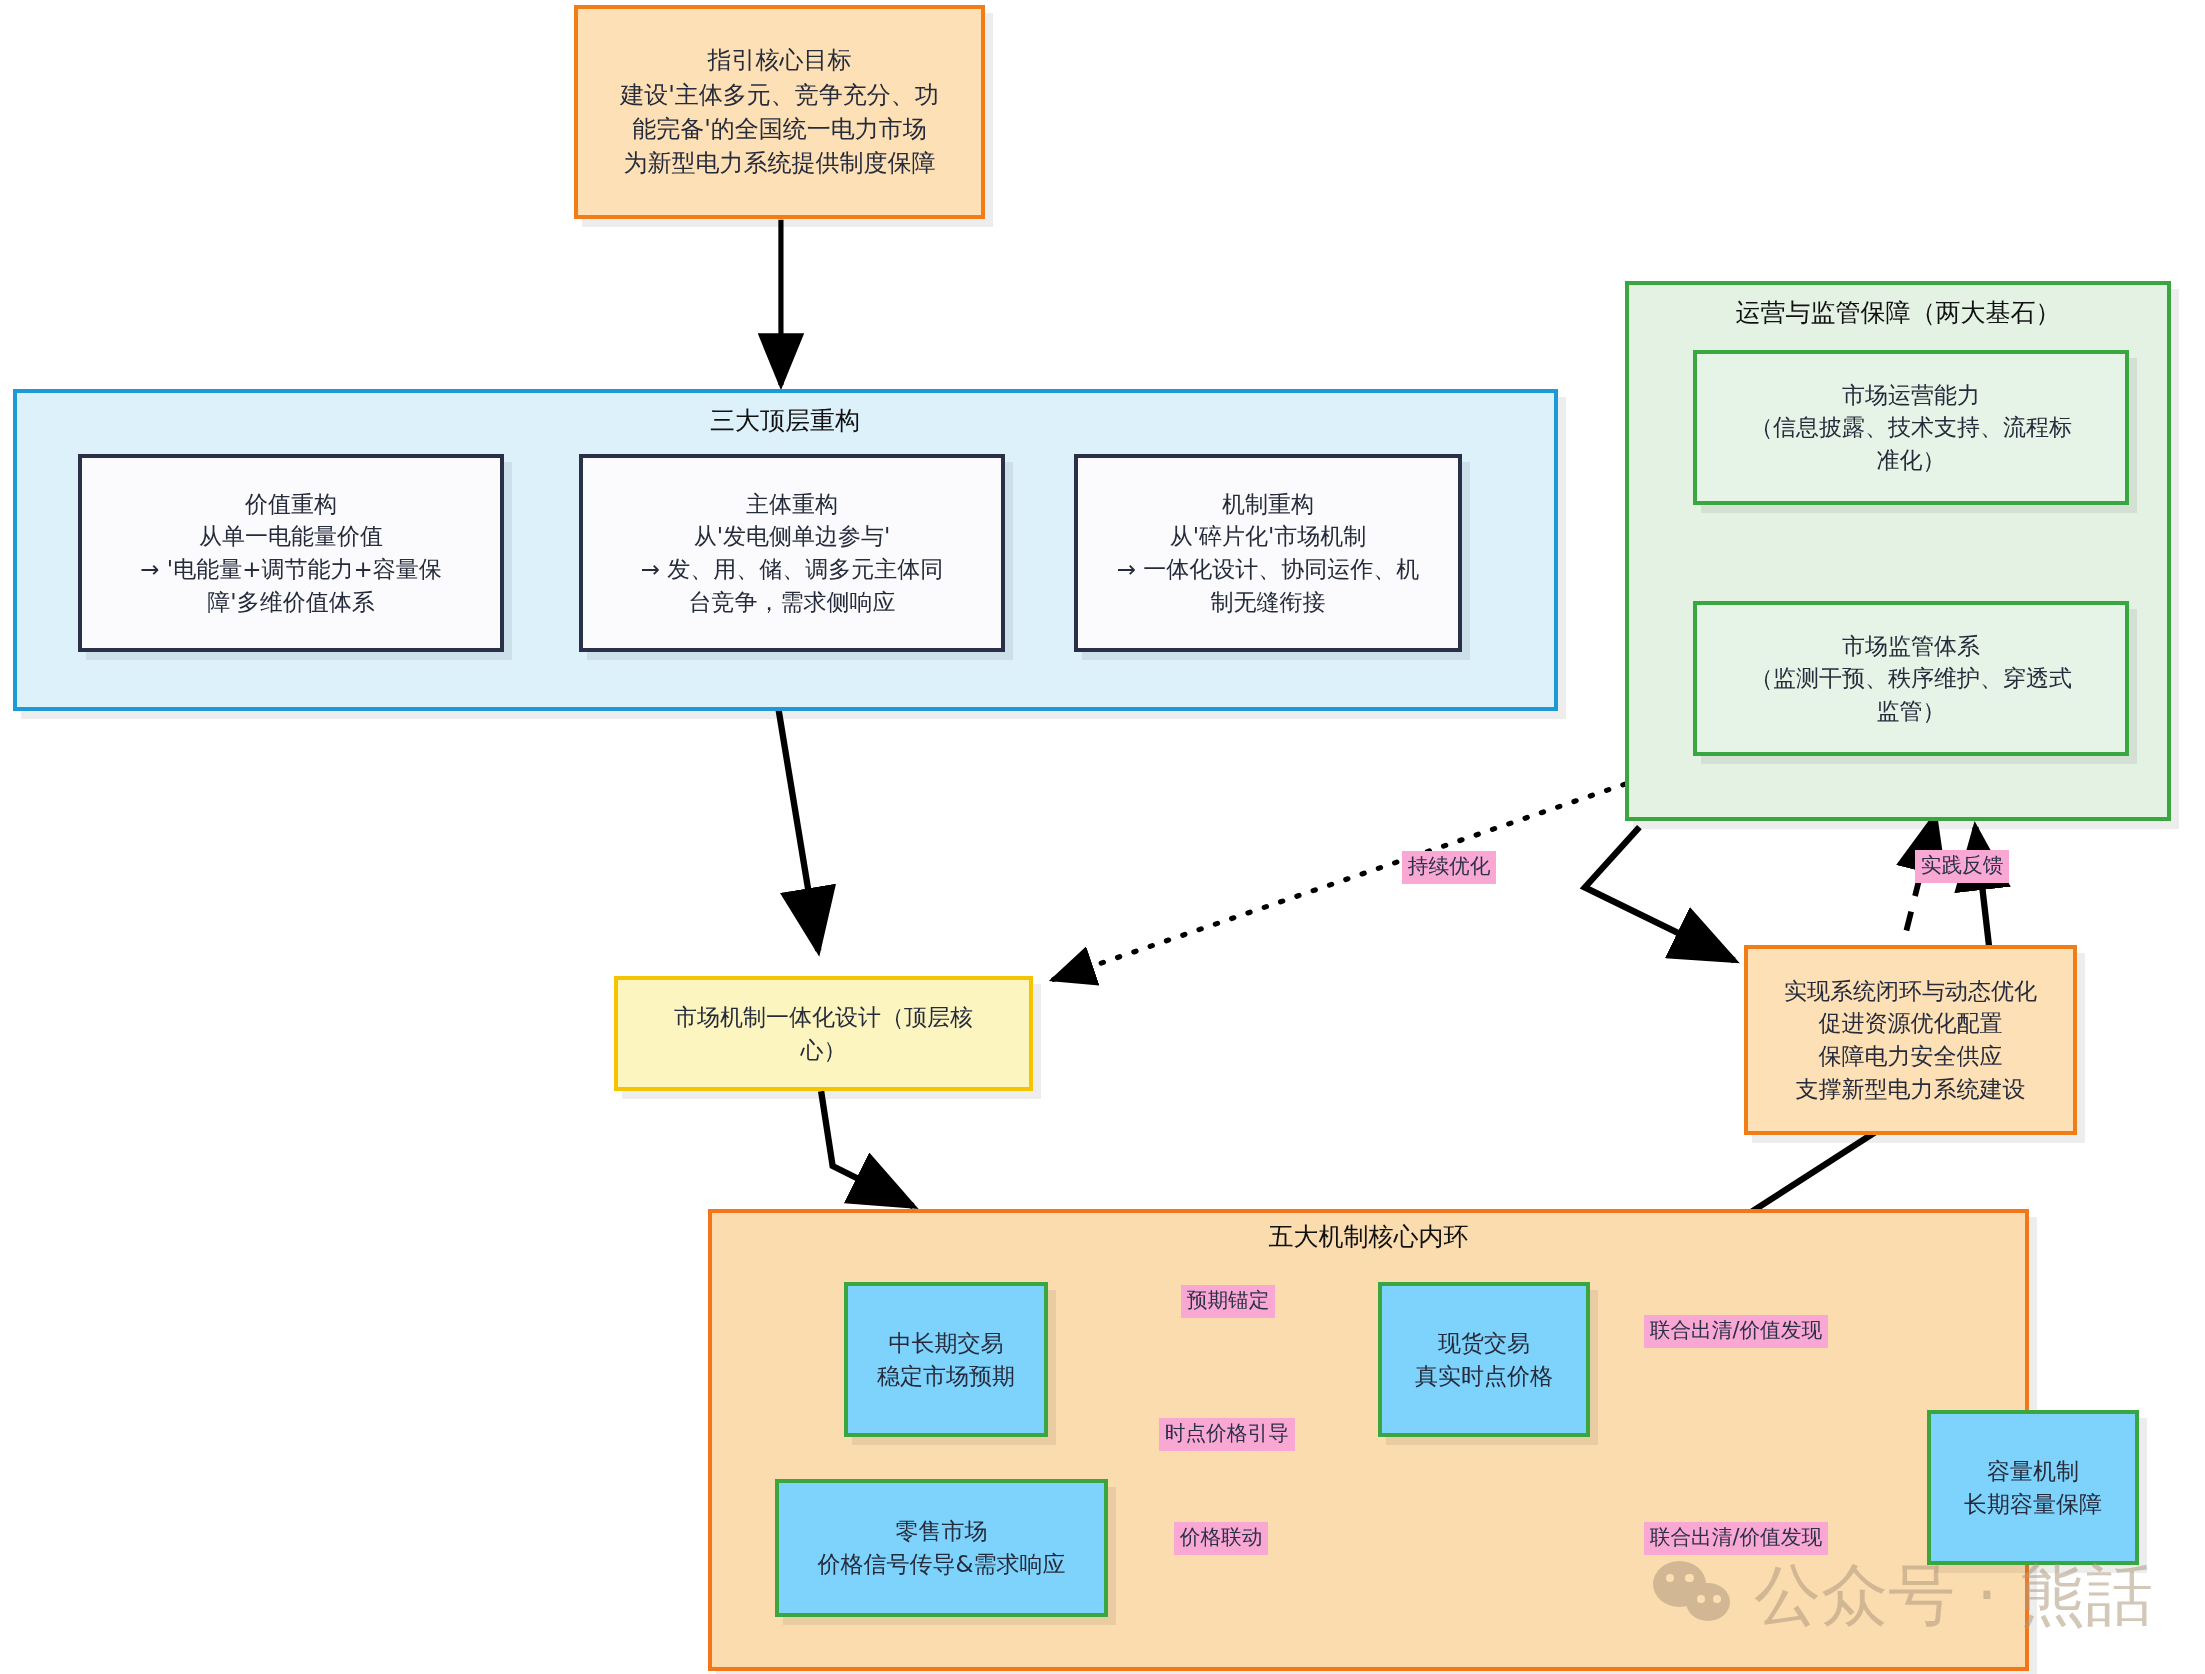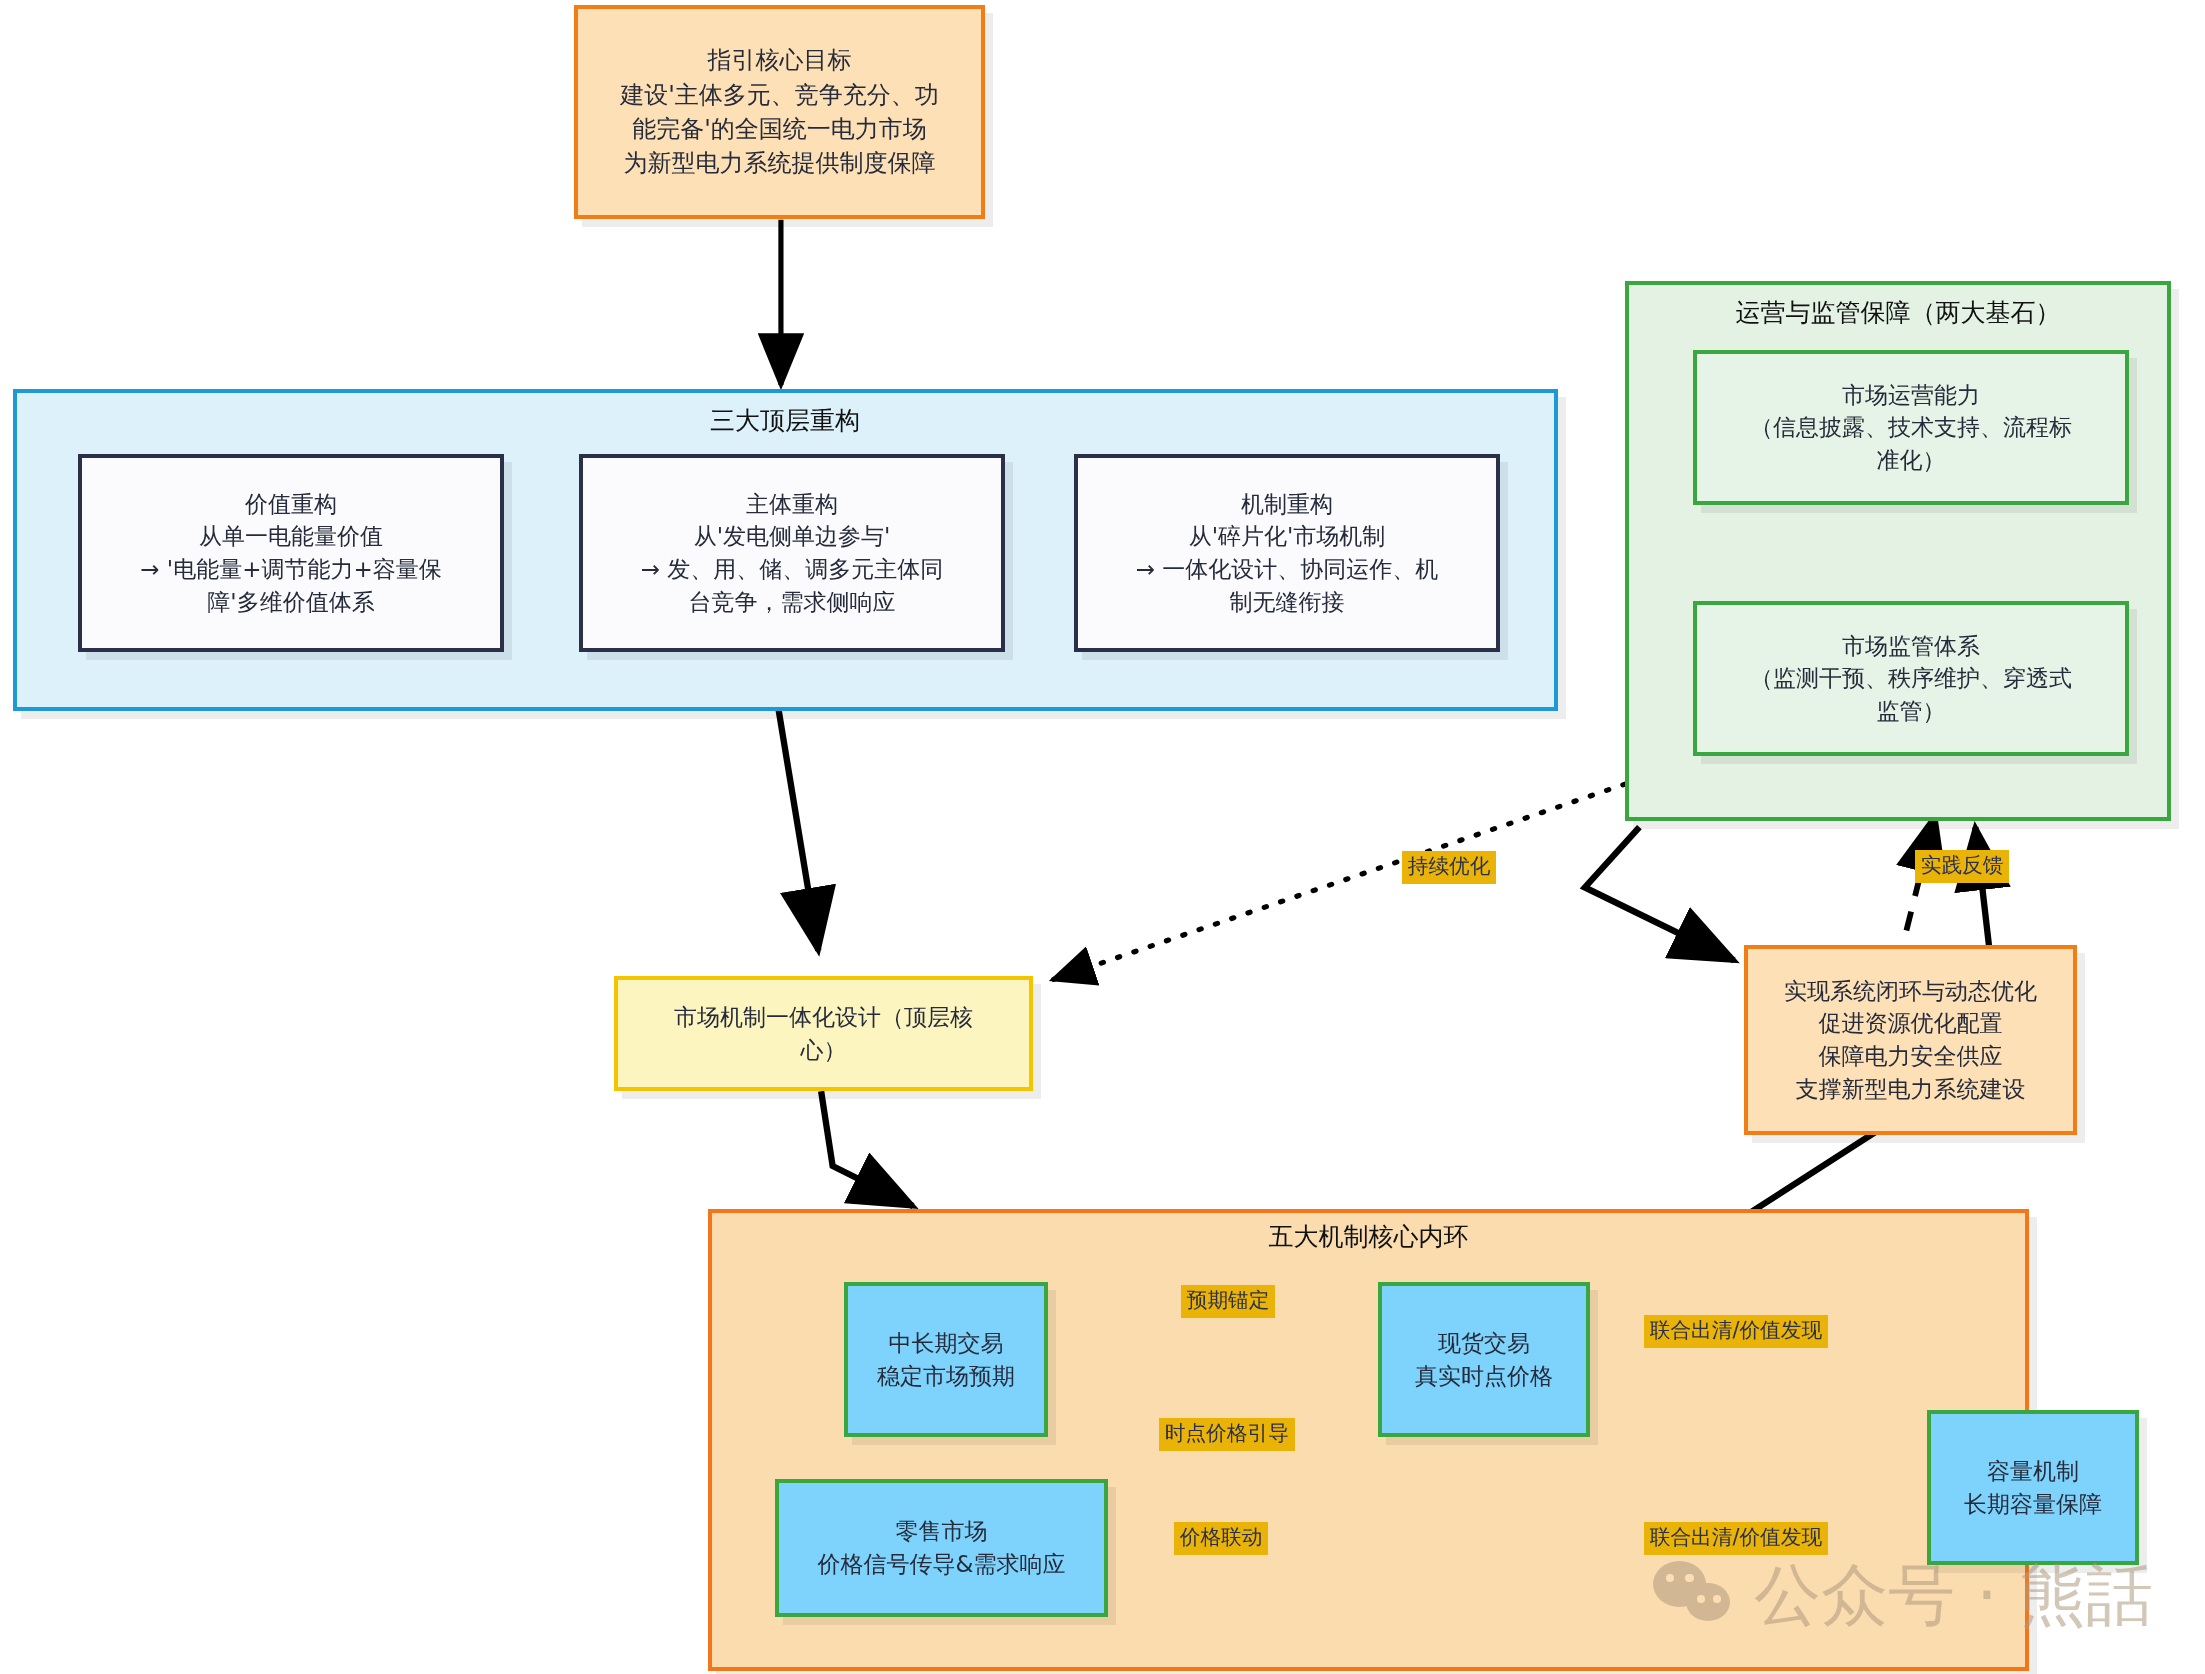--- a/index.html
+++ b/index.html
@@ -73,21 +73,21 @@
     border:4px solid #3aa63f;
   }
   .orange-container{
     background:#fbdcae;
     border:4px solid #f4761a;
   }
 
   
   .edge-label{
     position:absolute;
-    background:#eab308;
+    background:#f9a8d4;
     color:#2b3049;
     font-size:20.7px;
     line-height:1.25;
     padding:3.4px 5.7px;
     box-sizing:border-box;
     white-space:nowrap;
   }
 
   
   #edges{
@@ -185,21 +185,21 @@
 障'多维价值体系</span>
   </div>
 
   <div class="node plain-node" style="left:579px;top:454px;width:426px;height:198px;font-size:23px;padding:0 13px;">
     <span>主体重构
 从'发电侧单边参与'
 → 发、用、储、调多元主体同
 台竞争，需求侧响应</span>
   </div>
 
-  <div class="node plain-node" style="left:1074px;top:454px;width:426px;height:198px;font-size:23px;padding:0 12.6px;">
+  <div class="node plain-node" style="left:1074px;top:454px;width:388px;height:198px;font-size:23px;padding:0 12.6px;">
     <span>机制重构
 从'碎片化'市场机制
 → 一体化设计、协同运作、机
 制无缝衔接</span>
   </div>
 
   <div class="container-box green-container" style="left:1625px;top:281px;width:546px;height:540px;">
     <div class="container-title" style="top:12.6px;">运营与监管保障（两大基石）</div>
   </div>
 

